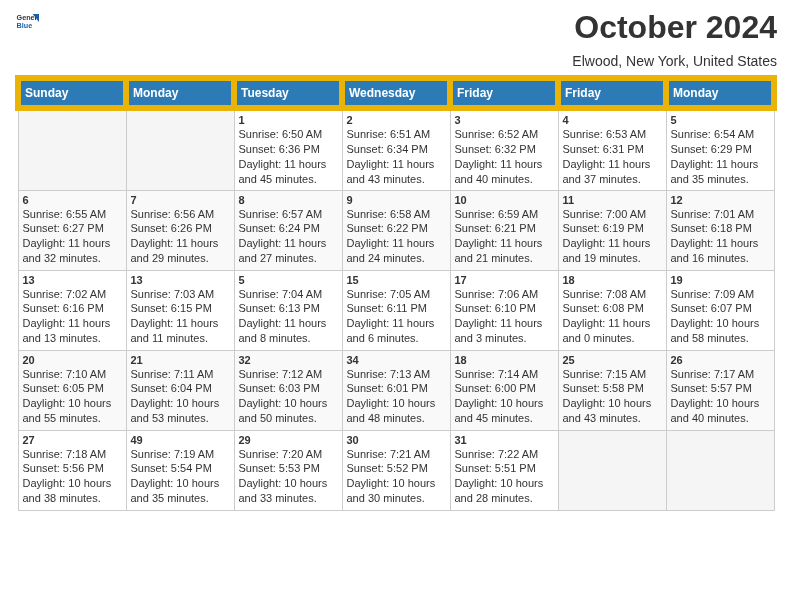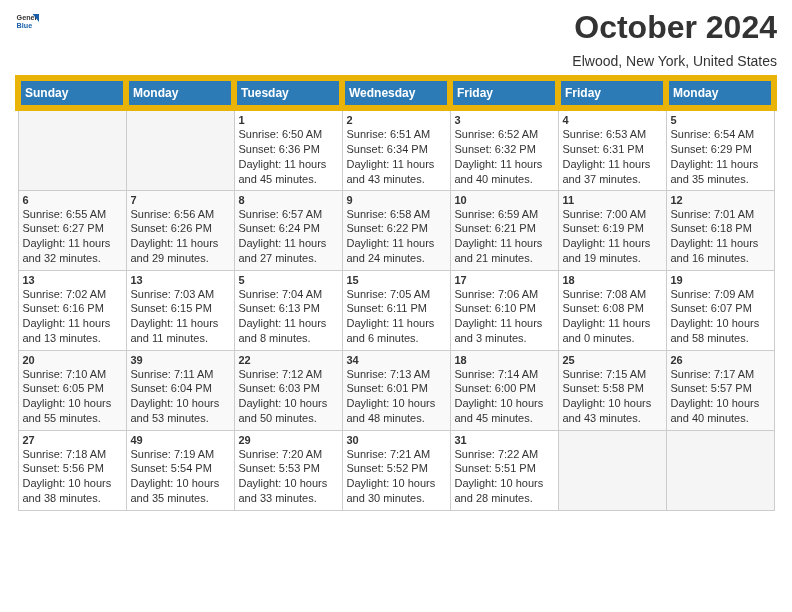--- a/index.html
+++ b/index.html
@@ -203,25 +203,25 @@
             <span class="day-num">19</span>
             <div class="day-info">Sunrise: 7:09 AM<br>Sunset: 6:07 PM<br>Daylight: 10 hours and 58 minutes.</div>
           </td>
         </tr>
         <tr>
           <td>
             <span class="day-num">20</span>
             <div class="day-info">Sunrise: 7:10 AM<br>Sunset: 6:05 PM<br>Daylight: 10 hours and 55 minutes.</div>
           </td>
           <td>
-            <span class="day-num">39</span>
+            <span class="day-num">21</span>
             <div class="day-info">Sunrise: 7:11 AM<br>Sunset: 6:04 PM<br>Daylight: 10 hours and 53 minutes.</div>
           </td>
           <td>
-            <span class="day-num">22</span>
+            <span class="day-num">32</span>
             <div class="day-info">Sunrise: 7:12 AM<br>Sunset: 6:03 PM<br>Daylight: 10 hours and 50 minutes.</div>
           </td>
           <td>
             <span class="day-num">34</span>
             <div class="day-info">Sunrise: 7:13 AM<br>Sunset: 6:01 PM<br>Daylight: 10 hours and 48 minutes.</div>
           </td>
           <td>
             <span class="day-num">18</span>
             <div class="day-info">Sunrise: 7:14 AM<br>Sunset: 6:00 PM<br>Daylight: 10 hours and 45 minutes.</div>
           </td>

